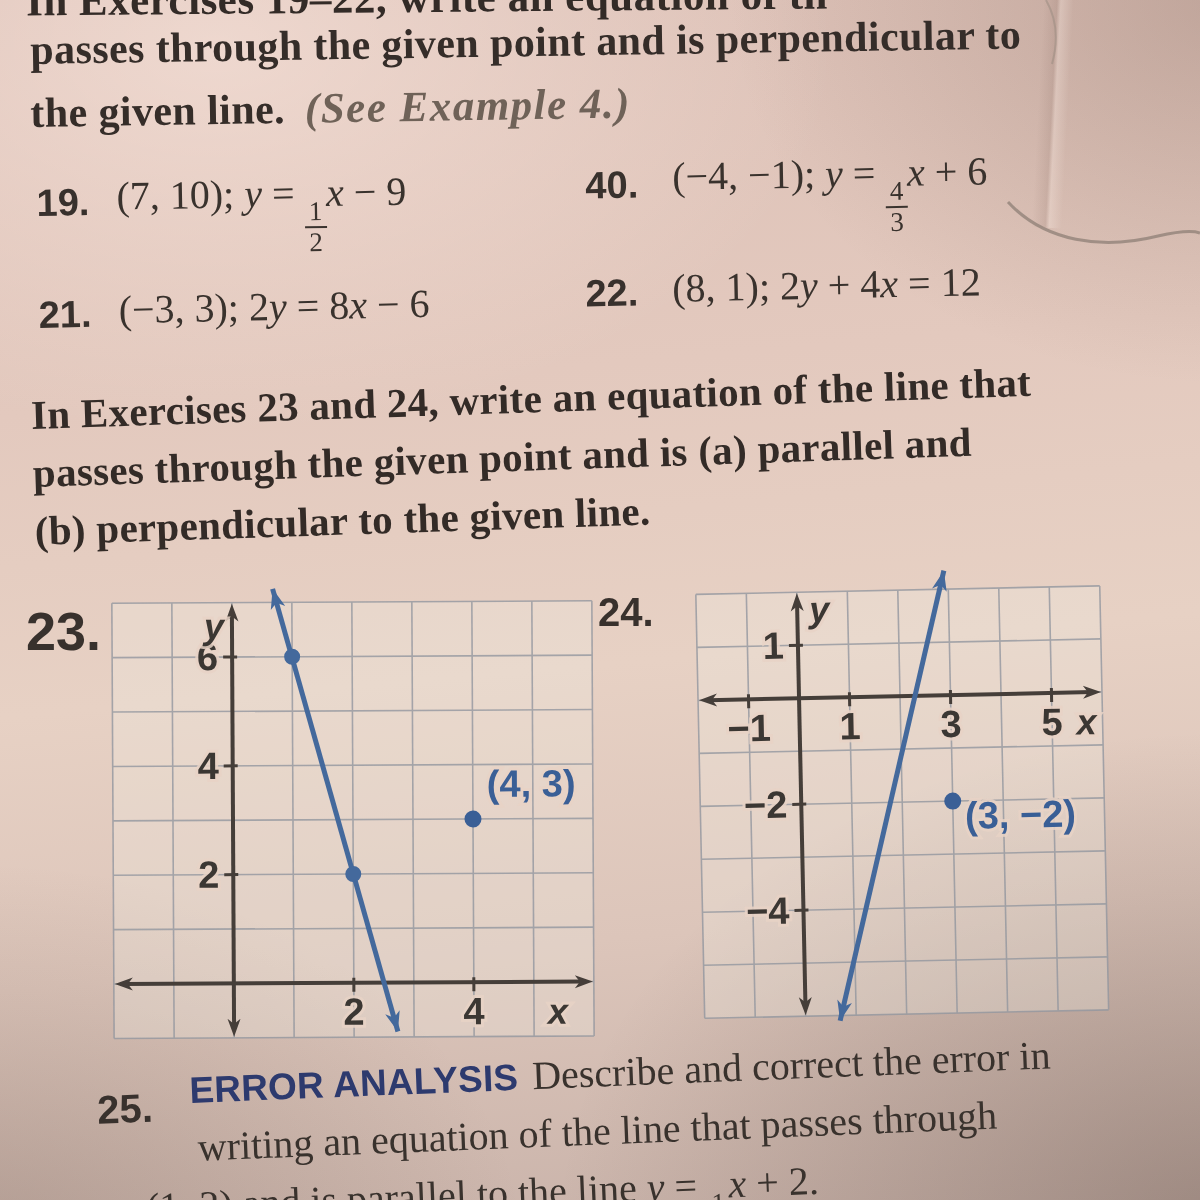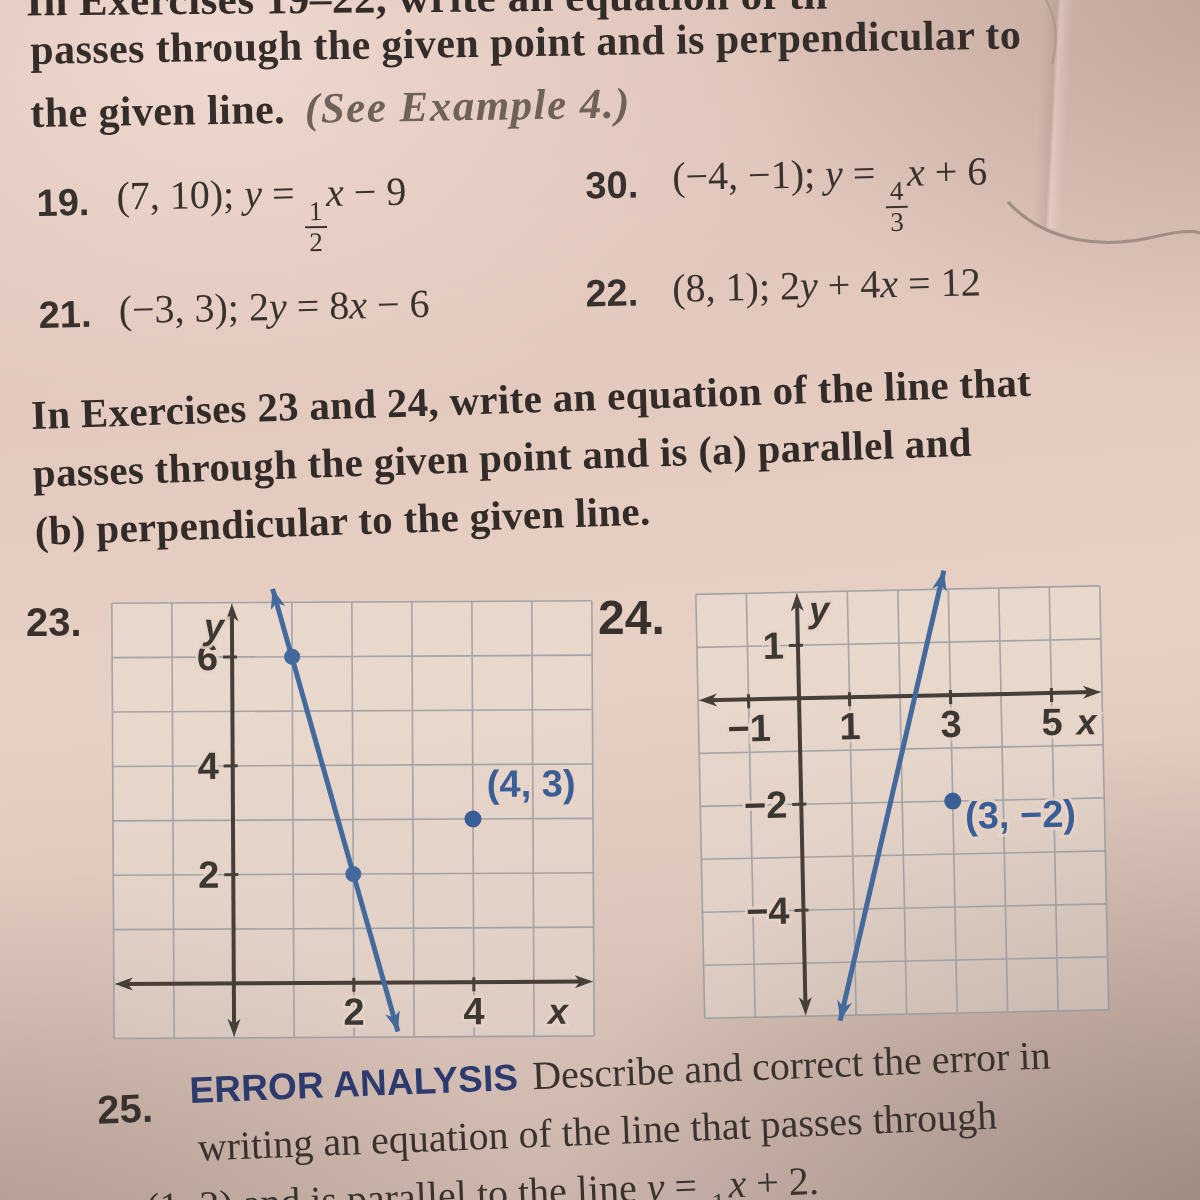--- a/index.html
+++ b/index.html
@@ -56,38 +56,38 @@
   <div class="introline" style="left:30px;top:26px;">
     <span>passes through the given point and is perpendicular to</span>
   </div>
   <div class="introline" style="left:30px;top:88px;">
     <span>the given line.</span><span class="seeexample">(See Example 4.)</span>
   </div>
 
   <div class="exrow" style="left:36px;top:168px;transform:rotate(-1deg);">
     <span class="exnum" style="left:0;top:14px;text-align:right;">19.</span>
     <div class="eq" style="left:80px;top:6px;"><span>(7, 10); </span><span class="mv">y</span><span> = </span><span class="frac"><span class="fnum">1</span><span class="fden">2</span></span><span class="mv">x</span><span> − 9</span></div>
-    <span class="exnum" style="left:549px;top:6px;">30.</span>
+    <span class="exnum" style="left:549px;top:6px;">40.</span>
     <div class="eq" style="left:636px;top:-4px;"><span>(−4, −1); </span><span class="mv">y</span><span> = </span><span class="frac"><span class="fnum">4</span><span class="fden">3</span></span><span class="mv">x</span><span> + 6</span></div>
   </div>
 
   <div class="exrow" style="left:38px;top:282px;transform:rotate(-1.2deg);">
     <span class="exnum" style="left:0;top:12px;">21.</span>
     <div class="eq" style="left:80px;top:6px;"><span>(−3, 3); 2</span><span class="mv">y</span><span> = 8</span><span class="mv">x</span><span> − 6</span></div>
     <span class="exnum" style="left:547px;top:2px;">22.</span>
     <div class="eq" style="left:634px;top:-4px;"><span>(8, 1); 2</span><span class="mv">y</span><span> + 4</span><span class="mv">x</span><span> = 12</span></div>
   </div>
 
   <div class="para">
     <div>In Exercises 23 and 24, write an equation of the line that</div>
     <div>passes through the given point and is (a) parallel and</div>
     <div>(b) perpendicular to the given line.</div>
   </div>
 
-  <span class="exnum" style="left:26px;top:600px;font-size:40px;">23.</span>
+  <span class="exnum" style="left:26px;top:600px;font-size:54px;">23.</span>
   <svg id="svg23" class="graph" style="left:103px;top:586px;transform:rotate(-0.3deg);" width="505" height="472">
       <rect x="10" y="16" width="480" height="435.2" fill="rgba(240,234,226,0.30)"></rect>
       <g stroke="#93979f" stroke-width="1.6" opacity="0.8">
         <line x1="10" y1="16" x2="10" y2="451.2"></line>
         <line x1="70" y1="16" x2="70" y2="451.2"></line>
         <line x1="130" y1="16" x2="130" y2="451.2"></line>
         <line x1="190" y1="16" x2="190" y2="451.2"></line>
         <line x1="250" y1="16" x2="250" y2="451.2"></line>
         <line x1="310" y1="16" x2="310" y2="451.2"></line>
         <line x1="370" y1="16" x2="370" y2="451.2"></line>
@@ -127,21 +127,21 @@
       <text x="122" y="52" font-family="&quot;Liberation Sans&quot;, sans-serif" font-size="36" font-weight="600" text-anchor="end" fill="#3b3733" style="paint-order:stroke;stroke:rgba(231,210,197,0.85);stroke-width:6px;font-style:italic;">y</text>
       <line x1="170.8" y1="2.4000000000000004" x2="293.8" y2="445.76" stroke="#44699c" stroke-width="5"></line>
       <polygon points="293.8,445.76 295.68043820875283,424.48292425771194 289.95044827167936,431.88408736367285 281.2263625459121,428.49287397471267" fill="#44699c"></polygon>
       <polygon points="170.8,2.4000000000000004 168.9195617912472,23.677075742288046 174.64955172832066,16.27591263632715 183.373637454088,19.667126025287367" fill="#44699c"></polygon>
       <circle cx="190" cy="70.4" r="8" fill="#44699c"></circle>
       <circle cx="250" cy="288" r="8" fill="#44699c"></circle>
       <circle cx="370" cy="233.6" r="8.5" fill="#3a5f96"></circle>
       <text x="384" y="211.6" font-family="&quot;Liberation Sans&quot;, sans-serif" font-size="38" font-weight="600" text-anchor="start" fill="#3a5f96" style="paint-order:stroke;stroke:rgba(231,210,197,0.85);stroke-width:6px;">(4, 3)</text>
     </svg>
 
-  <span class="exnum" style="left:598px;top:590px;font-size:48px;">24.</span>
+  <span class="exnum" style="left:598px;top:590px;font-size:40px;">24.</span>
   <svg id="svg24" class="graph" style="left:686px;top:552px;transform:rotate(-1.2deg);" width="442" height="478">
       <rect x="14" y="38" width="404" height="424" fill="rgba(240,234,226,0.30)"></rect>
       <g stroke="#93979f" stroke-width="1.6" opacity="0.8">
         <line x1="14" y1="38" x2="14" y2="462"></line>
         <line x1="64.5" y1="38" x2="64.5" y2="462"></line>
         <line x1="115" y1="38" x2="115" y2="462"></line>
         <line x1="165.5" y1="38" x2="165.5" y2="462"></line>
         <line x1="216" y1="38" x2="216" y2="462"></line>
         <line x1="266.5" y1="38" x2="266.5" y2="462"></line>
         <line x1="317" y1="38" x2="317" y2="462"></line>

